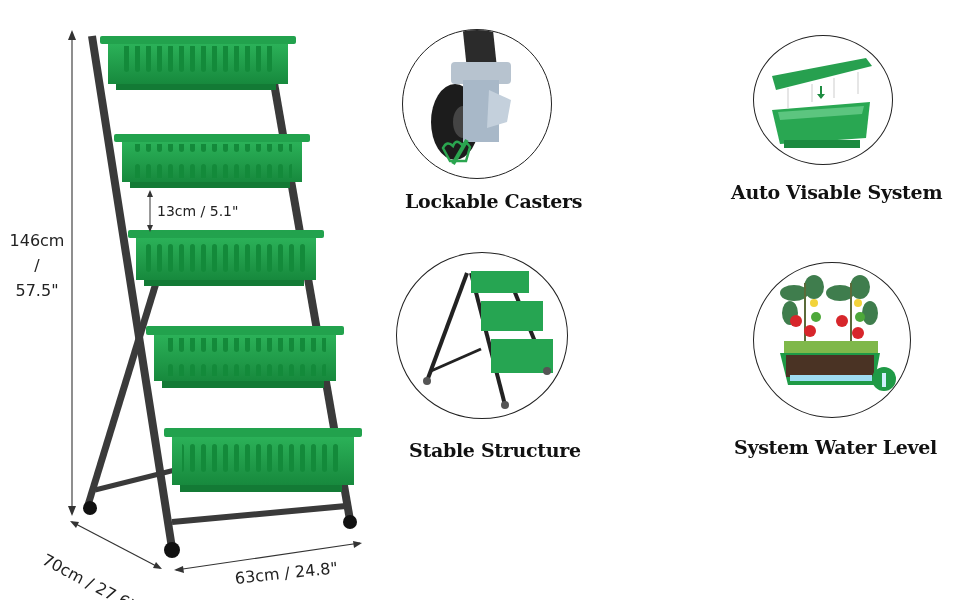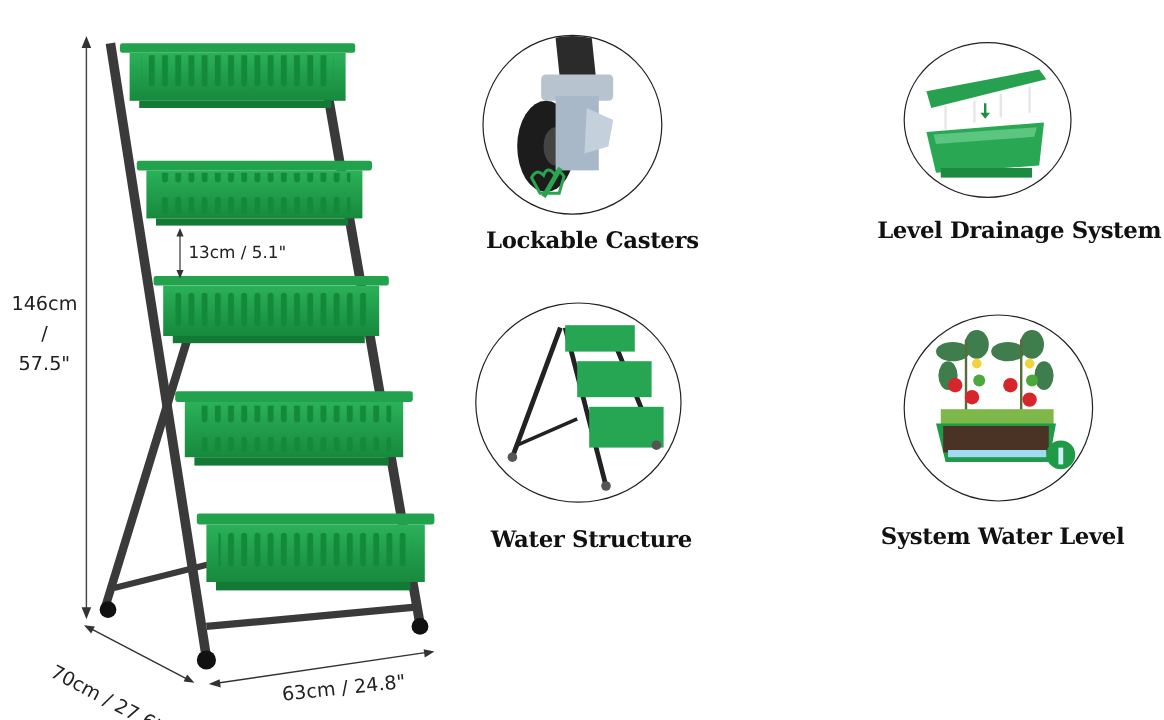--- a/index.html
+++ b/index.html
@@ -82,21 +82,21 @@
 
     <line x1="72" y1="522" x2="160" y2="568" stroke="#333" stroke-width="1.2"></line>
     <polygon points="70,521 79,522 76,528" fill="#333"></polygon>
     <polygon points="162,569 153,568 156,562" fill="#333"></polygon>
 
     <line x1="176" y1="570" x2="360" y2="543" stroke="#333" stroke-width="1.2"></line>
     <polygon points="174,570 183,566 184,573" fill="#333"></polygon>
     <polygon points="362,543 353,541 354,548" fill="#333"></polygon>
   </svg>
 
-  <div class="abs dim-text" style="left:4px;top:240px;width:66px;text-align:center;line-height:25px;">
+  <div class="abs dim-text" style="left:4px;top:228px;width:66px;text-align:center;line-height:25px;">
     <div>146cm</div>
     <div>/</div>
     <div>57.5"</div>
   </div>
 
   <div class="abs dim-text" style="left:157px;top:203px;font-size:14px;">13cm / 5.1"</div>
 
   <div class="abs dim-text" style="left:48px;top:550px;transform:rotate(28deg);transform-origin:left top;">70cm / 27.6"</div>
 
   <div class="abs dim-text" style="left:234px;top:569px;transform:rotate(-6deg);transform-origin:left top;">63cm / 24.8"</div>
@@ -127,39 +127,39 @@
           <path d="M58 48 v18"></path>
           <path d="M80 42 v20"></path>
           <path d="M104 36 v22"></path>
       </g>
       <polygon points="66,50 68,50 68,58 71,58 67,63 63,58 66,58" fill="#1f8d42"></polygon>
       <polygon points="18,74 116,66 112,102 26,108" fill="#29a752"></polygon>
       <polygon points="24,76 110,70 108,78 26,84" fill="#5cc57f"></polygon>
       <rect x="30" y="104" width="76" height="8" fill="#1c8a40"></rect>
     </svg>
   </div>
-  <div class="abs feature-label" style="left:731px;top:181px;">Level Drainage System</div>
+  <div class="abs feature-label" style="left:731px;top:181px;">Auto Visable System</div>
 </div>
 
 <div>
   <div class="circle" style="left:396px;top:252px;width:170px;height:165px;">
     <svg width="170" height="165" viewBox="0 0 170 165">
       <line x1="70" y1="20" x2="30" y2="128" stroke="#222" stroke-width="4"></line>
       <line x1="74" y1="20" x2="108" y2="152" stroke="#222" stroke-width="4"></line>
       <line x1="110" y1="20" x2="150" y2="118" stroke="#222" stroke-width="4"></line>
       <line x1="34" y1="118" x2="84" y2="96" stroke="#222" stroke-width="3"></line>
       <rect x="74" y="18" width="58" height="22" fill="#26a552"></rect>
       <rect x="84" y="48" width="62" height="30" fill="#26a552"></rect>
       <rect x="94" y="86" width="62" height="34" fill="#26a552"></rect>
       <circle cx="30" cy="128" r="4" fill="#555"></circle>
       <circle cx="108" cy="152" r="4" fill="#555"></circle>
       <circle cx="150" cy="118" r="4" fill="#555"></circle>
     </svg>
   </div>
-  <div class="abs feature-label" style="left:409px;top:439px;">Water Structure</div>
+  <div class="abs feature-label" style="left:409px;top:439px;">Stable Structure</div>
 </div>
 
 <div>
   <div class="circle" style="left:753px;top:262px;width:156px;height:154px;">
     <svg width="156" height="154" viewBox="0 0 156 154">
       <g fill="#3f7d4d">
         <ellipse cx="40" cy="30" rx="14" ry="8"></ellipse>
           <ellipse cx="60" cy="24" rx="10" ry="12"></ellipse>
         <ellipse cx="86" cy="30" rx="14" ry="8"></ellipse>
           <ellipse cx="106" cy="24" rx="10" ry="12"></ellipse>

